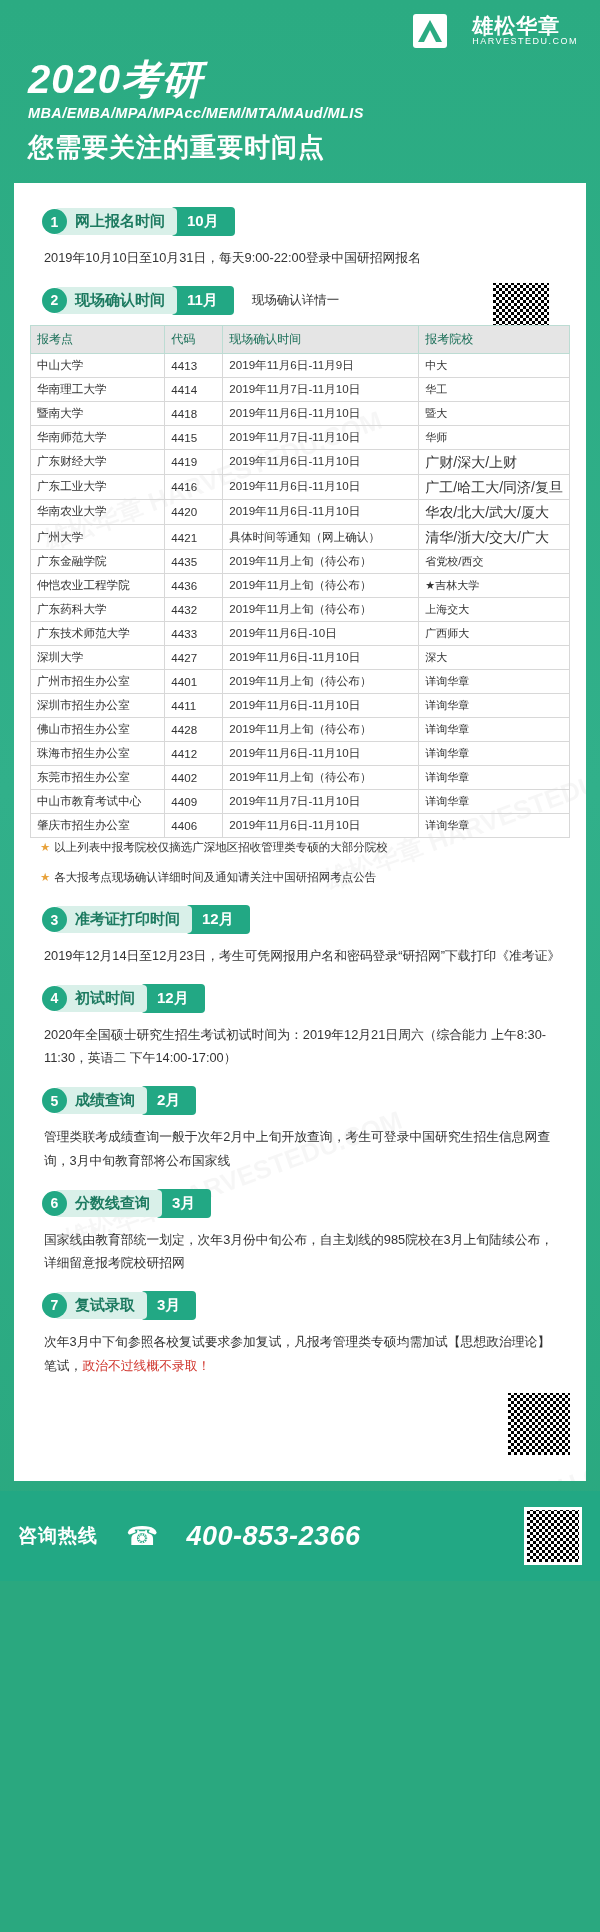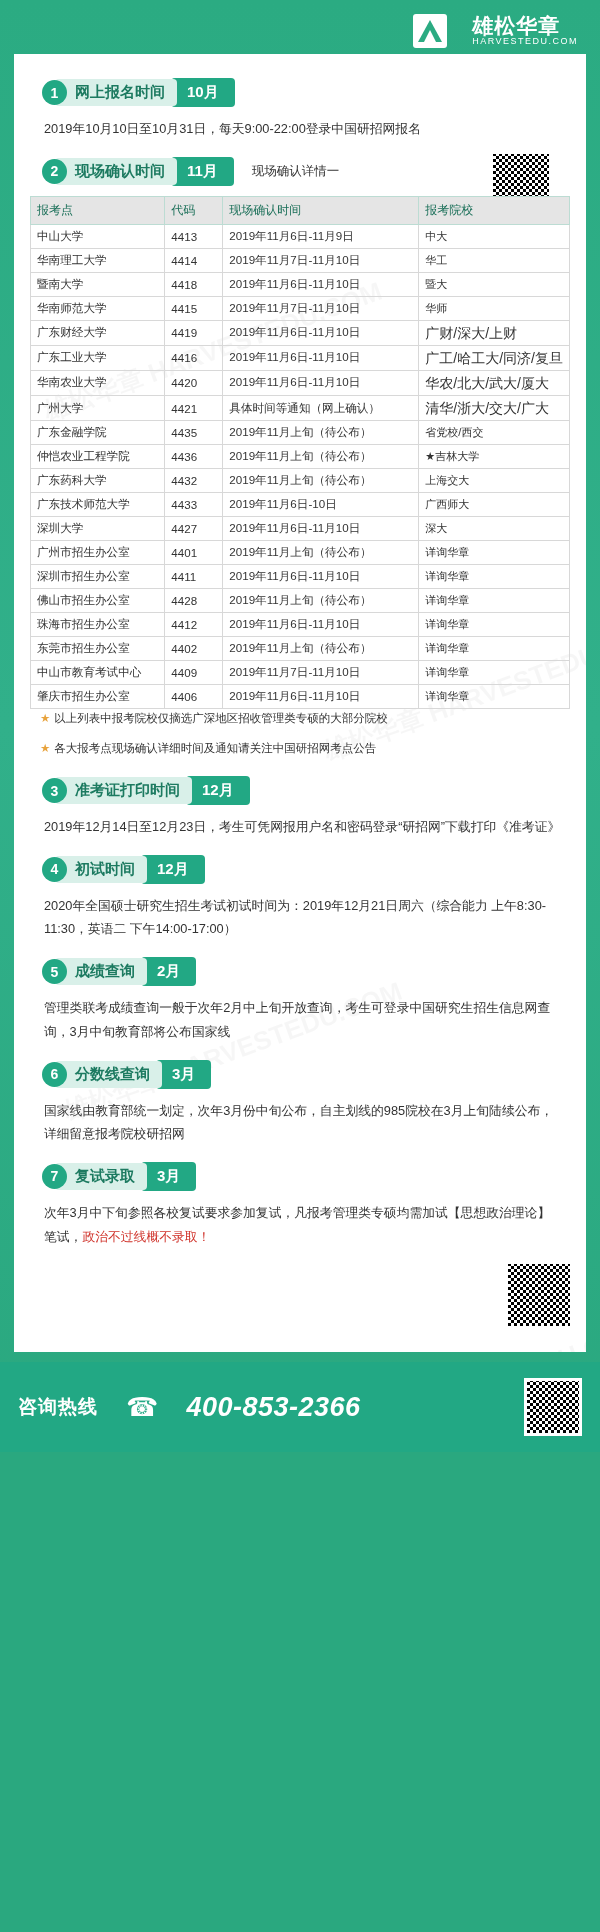--- a/index.html
+++ b/index.html
@@ -273,20 +273,25 @@
   <div class="brand-bar">
     <div class="brand">
       <span class="brand-logo"></span>
       <span class="brand-text">
         <div class="brand-cn">雄松华章</div>
         <div class="brand-en">HARVESTEDU.COM</div>
       </span>
     </div>
   </div>
 
+  <div class="title-block">
+    <div class="title-main">2020考研</div>
+    <div class="title-sub">MBA/EMBA/MPA/MPAcc/MEM/MTA/MAud/MLIS</div>
+    <div class="title-second">您需要关注的重要时间点</div>
+  </div>
 
   <div class="card">
     <div class="wm" style="left:20px;top:280px;">雄松华章 HARVESTEDU.COM</div>
     <div class="wm" style="left:300px;top:620px;">雄松华章 HARVESTEDU.COM</div>
     <div class="wm" style="left:40px;top:980px;">雄松华章 HARVESTEDU.COM</div>
     <div class="wm" style="left:280px;top:1320px;">雄松华章 HARVESTEDU.COM</div>
 
     <div class="sec">
       <span class="num">1</span>
       <span class="pill">网上报名时间</span>

